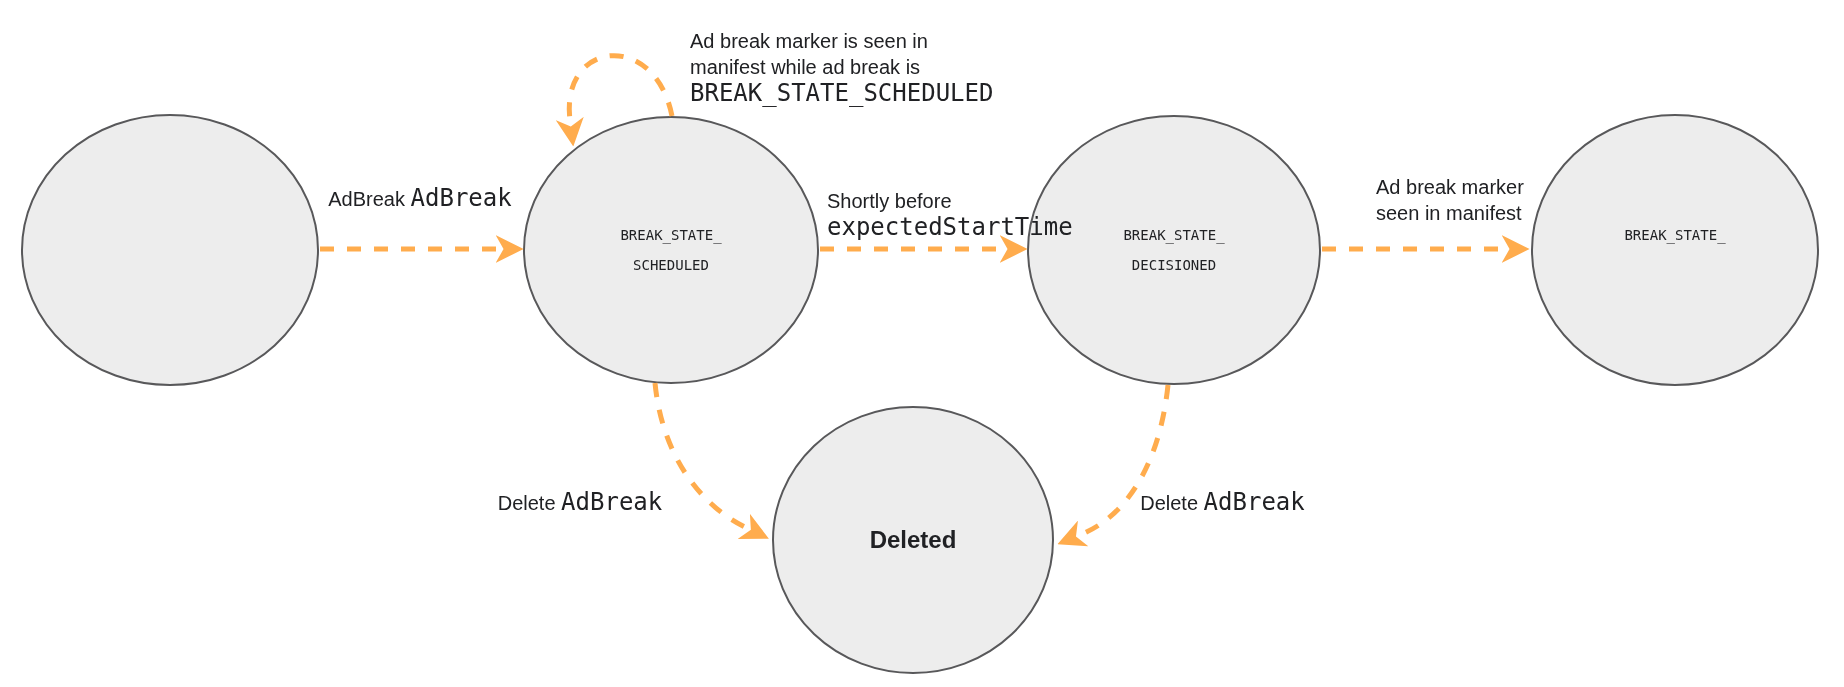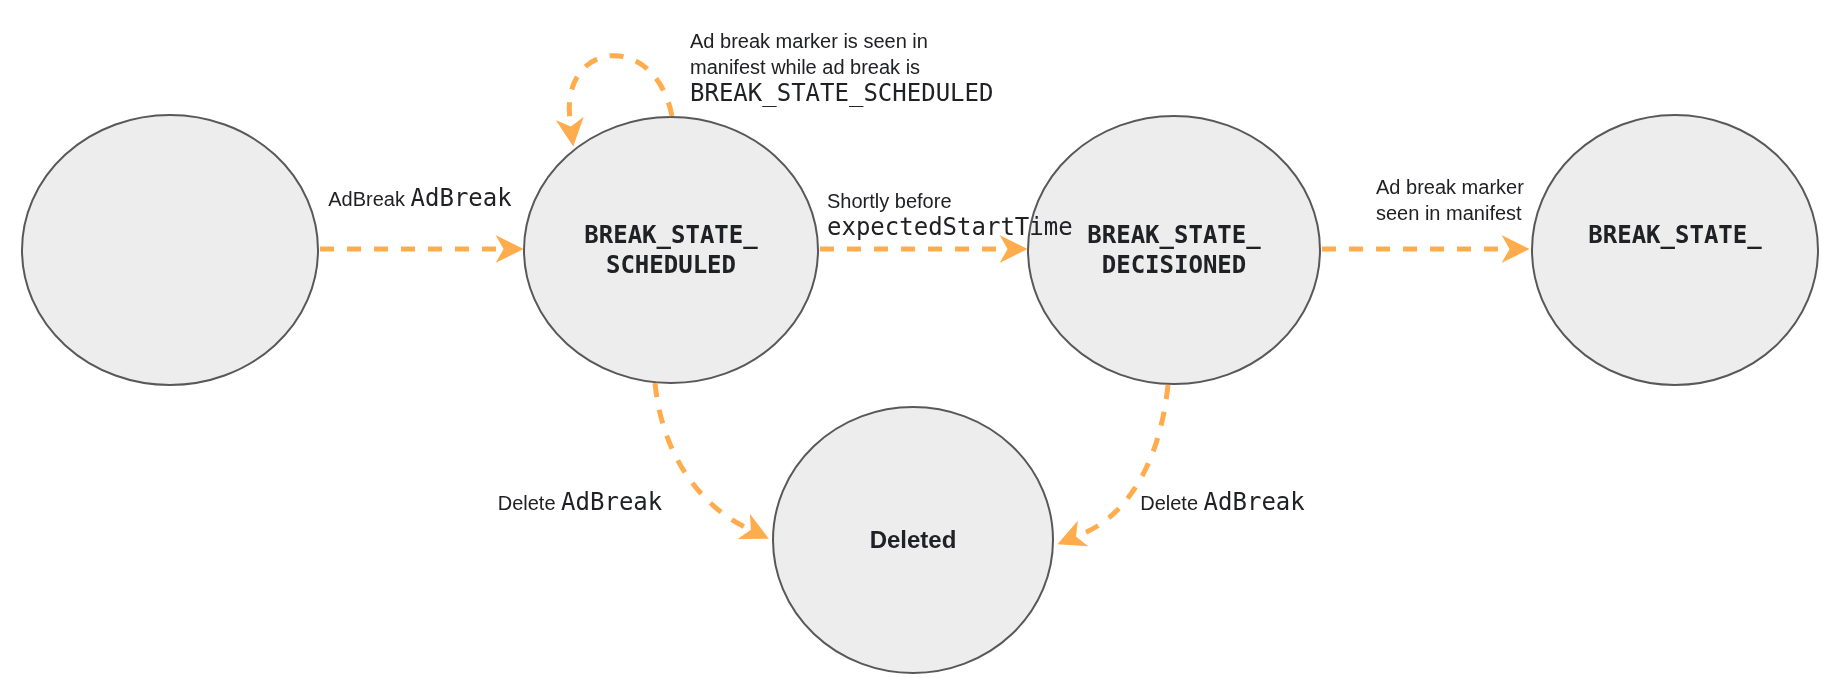--- a/index.html
+++ b/index.html
@@ -19,22 +19,22 @@
     position: absolute;
     text-align: center;
     font-weight: bold;
     font-size: 24px;
     line-height: 30px;
   }
   .state-label {
     position: absolute;
     text-align: center;
     font-family: "DejaVu Sans Mono", monospace;
-    font-weight: bold;
-    font-size: 24px;
+    font-weight: normal;
+    font-size: 14px;
     line-height: 30px;
     letter-spacing: 0px;
   }
   .edge-label {
     position: absolute;
     font-size: 20px;
     line-height: 26px;
     white-space: nowrap;
   }
   .mono { font-family: "DejaVu Sans Mono", monospace; font-size: 24px; }

